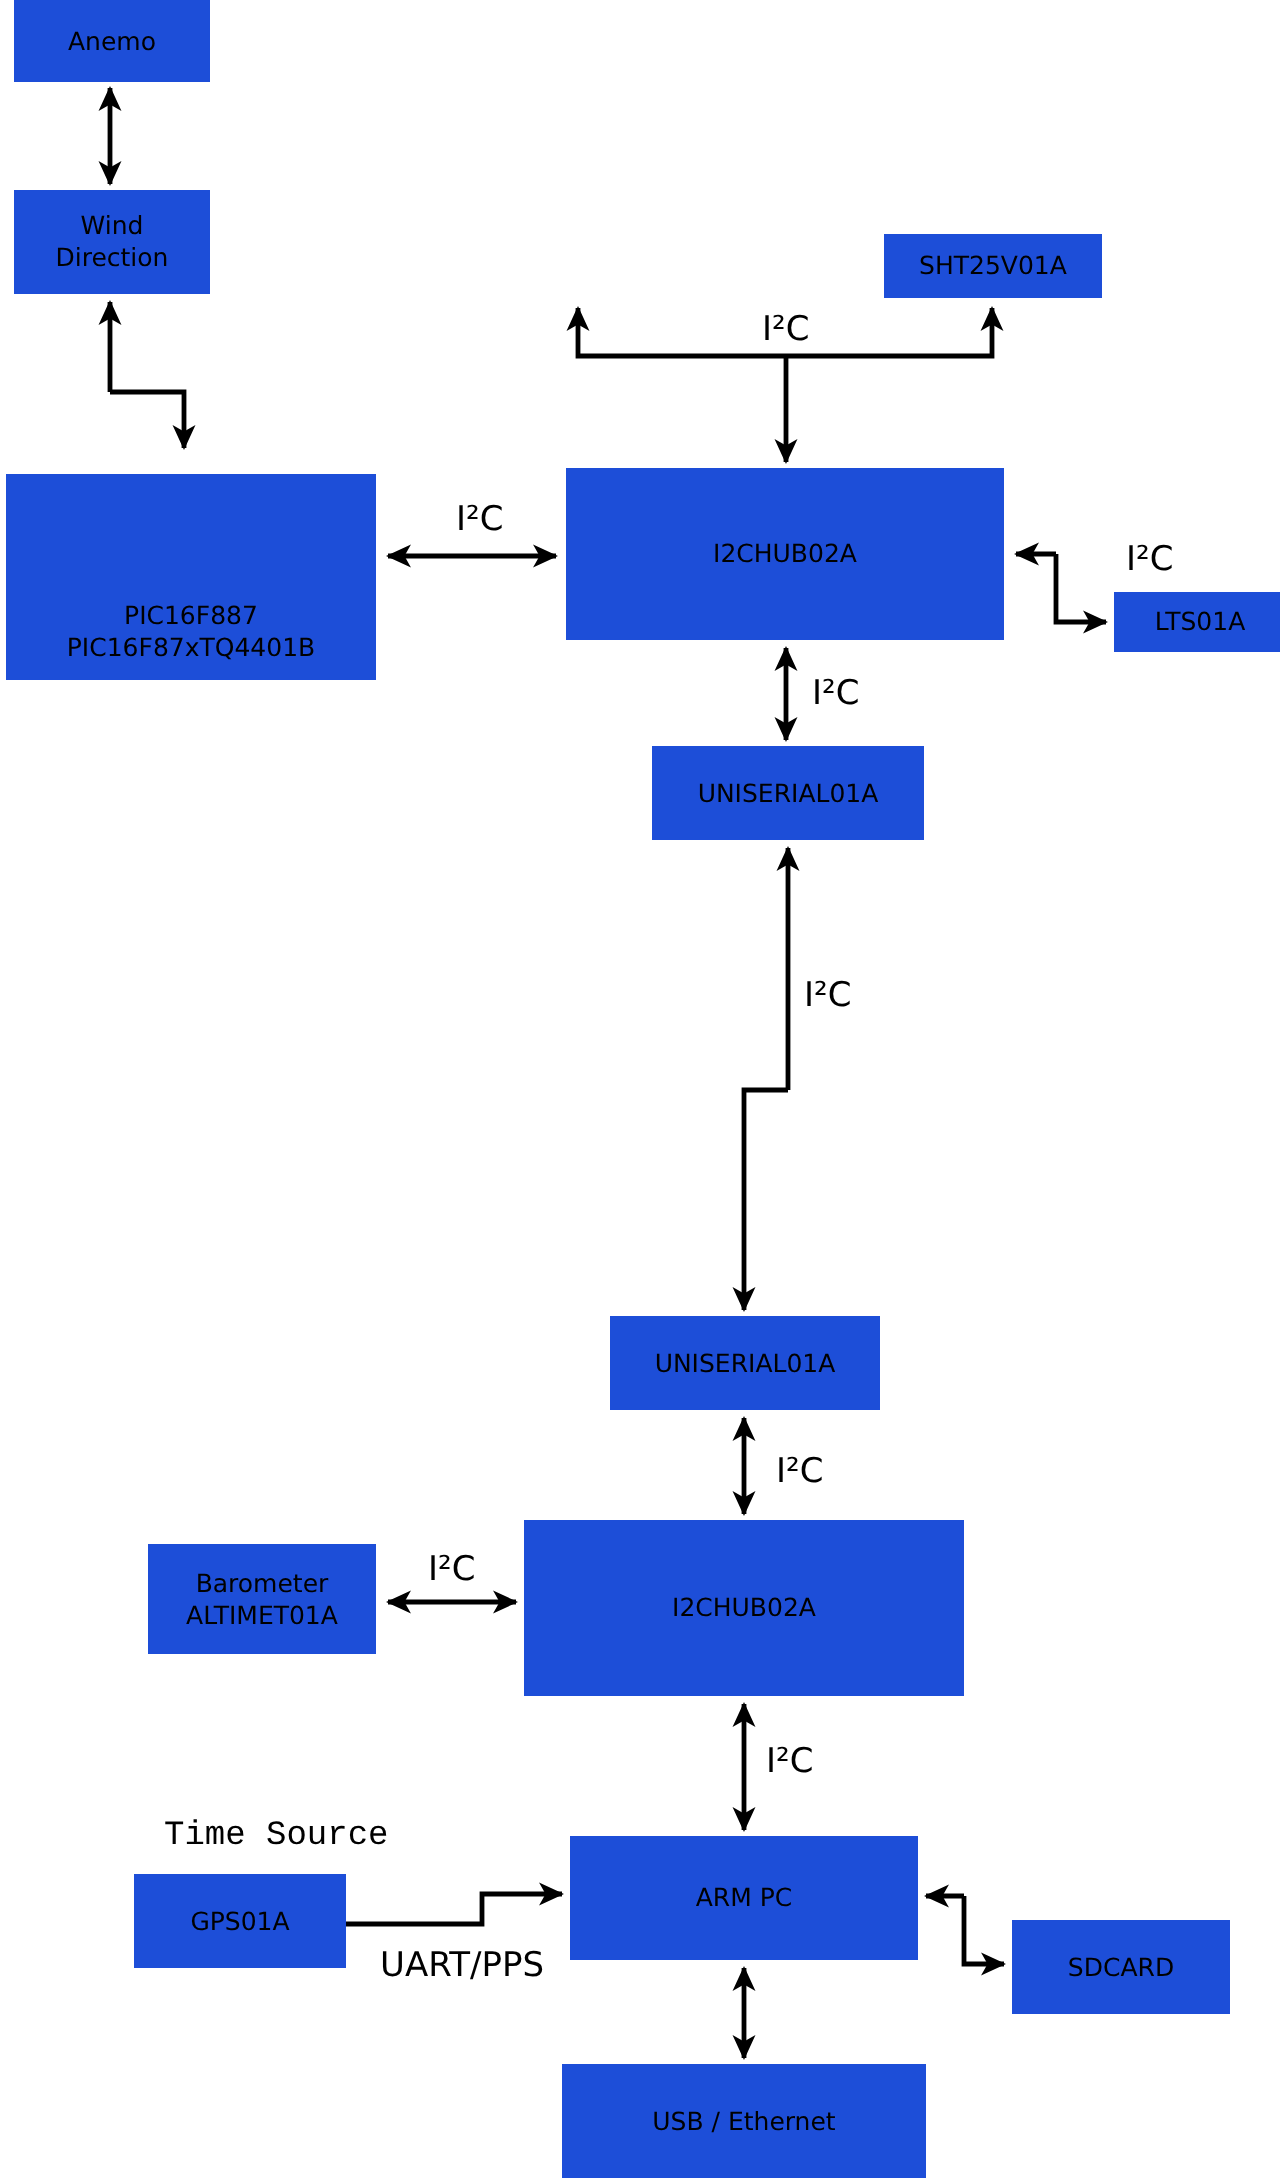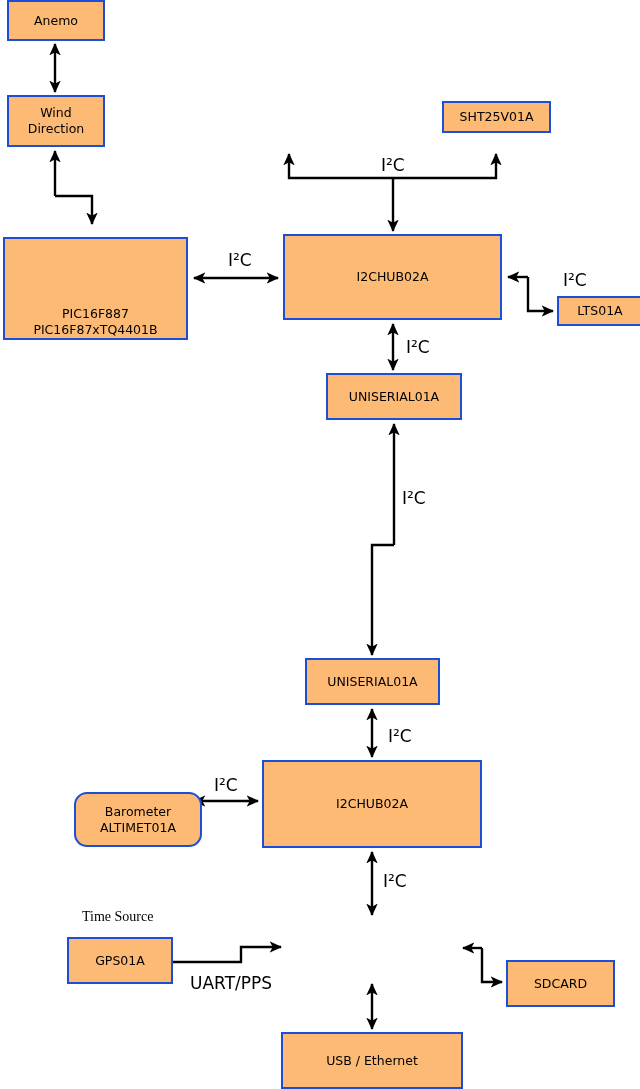--- a/index.html
+++ b/index.html
@@ -22,22 +22,22 @@
   svg#wires {
     position: absolute;
     left: 0;
     top: 0;
     width: 640px;
     height: 1089px;
   }
   .node {
     position: absolute;
     box-sizing: border-box;
-    background: #fdba74;
-    border: 2px solid #1d4ed8;
+    background: #1d4ed8;
+    border: 8px solid #1d4ed8;
     display: flex;
     align-items: center;
     justify-content: center;
     text-align: center;
     font-family: "DejaVu Sans", sans-serif;
     font-size: 12.5px;
     color: #000000;
     line-height: 1.28;
     z-index: 3;
   }
@@ -49,22 +49,22 @@
     position: absolute;
     font-family: "DejaVu Sans", sans-serif;
     font-size: 17px;
     color: #000000;
     white-space: nowrap;
     z-index: 4;
     background: transparent;
   }
   .free-label {
     position: absolute;
-    font-family: Liberation Serif, serif;
-    font-size: 14px;
+    font-family: Liberation Mono, monospace;
+    font-size: 17px;
     color: #000000;
     white-space: nowrap;
     z-index: 4;
   }
 </style>
 </head>
 <body>
 
 <div id="diagram-root">
 
@@ -119,21 +119,21 @@
     <span class="lines">Wind
 Direction</span>
   </div>
 
   <div class="node" style="left:3px; top:237px; width:185px; height:103px;align-items:flex-end;">
     <span class="lines">PIC16F887
 PIC16F87xTQ4401B</span>
   </div>
 
 
-  <div class="node" style="left:442px; top:101px; width:109px; height:32px;">
+  <div class="node" style="left:442px; top:117px; width:109px; height:32px;">
     <span class="lines">SHT25V01A</span>
   </div>
 
   <div class="node" style="left:283px; top:234px; width:219px; height:86px;">
     <span class="lines">I2CHUB02A</span>
   </div>
 
   <div class="node" style="left:557px; top:296px; width:86px; height:30px;">
     <span class="lines">LTS01A</span>
   </div>
@@ -143,29 +143,32 @@
   </div>
 
   <div class="node" style="left:305px; top:658px; width:135px; height:47px;">
     <span class="lines">UNISERIAL01A</span>
   </div>
 
   <div class="node" style="left:262px; top:760px; width:220px; height:88px;">
     <span class="lines">I2CHUB02A</span>
   </div>
 
-  <div class="node" style="left:74px; top:792px; width:128px; height:55px;border-radius:13px;">
+  <div class="node" style="left:74px; top:772px; width:114px; height:55px;">
     <span class="lines">Barometer
 ALTIMET01A</span>
   </div>
 
   <div class="node" style="left:67px; top:937px; width:106px; height:47px;">
     <span class="lines">GPS01A</span>
   </div>
 
+  <div class="node" style="left:285px; top:918px; width:174px; height:62px;">
+    <span class="lines">ARM PC</span>
+  </div>
 
   <div class="node" style="left:506px; top:960px; width:109px; height:47px;text-align:right;">
     <span class="lines">SDCARD</span>
   </div>
 
   <div class="node" style="left:281px; top:1032px; width:182px; height:57px;">
     <span class="lines">USB / Ethernet</span>
   </div>
 
   <span class="edge-label" style="left:381px; top:155px;">I²C</span>

